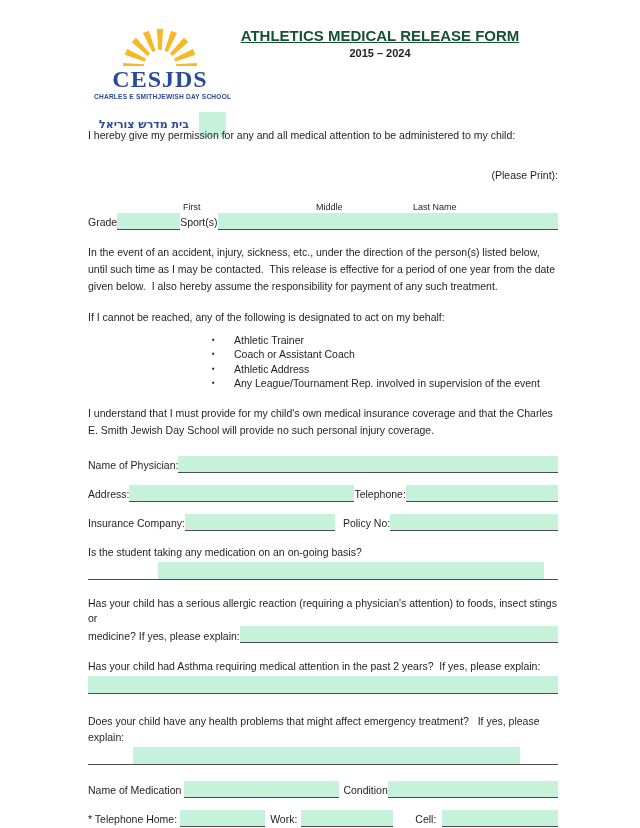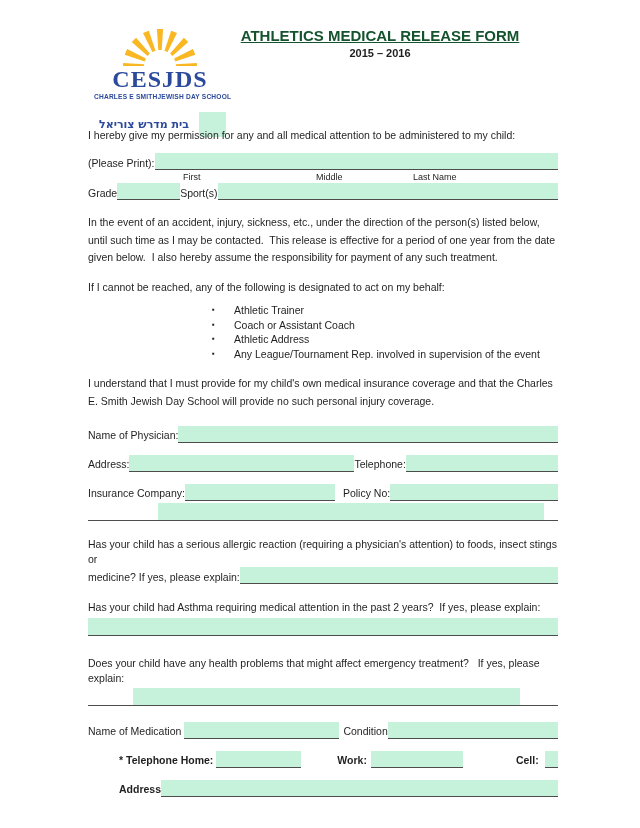--- a/index.html
+++ b/index.html
@@ -36,33 +36,33 @@
   
   .header{position:absolute;top:27px;left:232px;width:296px;text-align:center;}
   .title{font-size:15px;font-weight:700;text-decoration:underline;color:#14532d;}
   .year{font-size:11px;font-weight:700;margin-top:3px;}
   
   .content{position:absolute;top:128px;left:88px;width:470px;font-size:10.5px;line-height:1.45;}
   .t{white-space:pre-wrap;}
   .para{line-height:1.65;}
   .frow{display:flex;align-items:flex-end;}
   .lbl{white-space:nowrap;line-height:1.2;padding-bottom:1px;}
-  .b{font-weight:700;margin-left:31px;}
+  .b{font-weight:400;}
   .field{
     height:17px;background:var(--hl);border-bottom:1px solid var(--line);
   }
   .grow{flex:1 1 auto;}
   .uline{border-bottom:1px solid var(--line);width:100%;}
   .uline .field{border-bottom:none;}
   .sublabels{position:relative;height:13px;font-size:9px;}
   .sublabels span{position:absolute;top:1px;}
   .sub-first{left:95px;} .sub-middle{left:228px;} .sub-last{left:325px;}
   ul.designees{list-style:none;margin:8px 0 0 124px;}
   ul.designees li{line-height:1.38;display:flex;}
-  .bullet{width:22px;font-size:8px;line-height:1.8;flex:0 0 22px;} .mt10{margin-top:10px;} .mt12{margin-top:12px;}
+  .bullet{width:22px;font-size:8px;line-height:1.8;flex:0 0 22px;} .mt10{margin-top:26px;flex-direction:column;} .mt12{margin-top:12px;}
   .mt14{margin-top:14px;} .mt16{margin-top:16px;} .mt2{margin-top:2px;}
 </style>
 </head>
 <body>
 
 <div class="page">
 
   <div class="logo">
     <svg class="sun" width="128" height="42" viewBox="0 0 128 42">
         <polygon points="79.9,43.7 100.9,45.1 100.9,38.9 79.9,40.3" fill="#f9b723"></polygon>
@@ -81,21 +81,21 @@
       <span>JEWISH DAY SCHOOL</span>
     </div>
     <div class="logo-hebrew-row">
       <span class="logo-hebrew">בית מדרש צוריאל</span>
       <span class="logo-highlight"></span>
     </div>
   </div>
 
   <div class="header">
     <div class="title">ATHLETICS MEDICAL RELEASE FORM</div>
-    <div class="year">2015 – 2016</div>
+    <div class="year">2015 – 2024</div>
   </div>
 
   <div class="content">
 
     <p class="t">I hereby give my permission for any and all medical attention to be administered to my child:</p>
 
     <div class="frow mt10">
       <span class="lbl">(Please Print):</span>
       <span class="field grow"></span>
     </div>
@@ -148,20 +148,21 @@
       <span class="field grow"></span>
     </div>
 
     <div class="frow mt12">
       <span class="lbl">Insurance Company:</span>
       <span class="field" style="width:150px;margin-right:8px;"></span>
       <span class="lbl">Policy No:</span>
       <span class="field grow"></span>
     </div>
 
+    <p class="t mt14">Is the student taking any medication on an on-going basis?</p>
     <div class="uline mt2">
       <div class="field" style="margin-left:70px;margin-right:14px;"></div>
     </div>
 
     <p class="t mt16">Has your child has a serious allergic reaction (requiring a physician's attention) to foods, insect stings or</p>
     <div class="frow">
       <span class="lbl">medicine?  If yes, please explain:</span>
       <span class="field grow"></span>
     </div>
 

